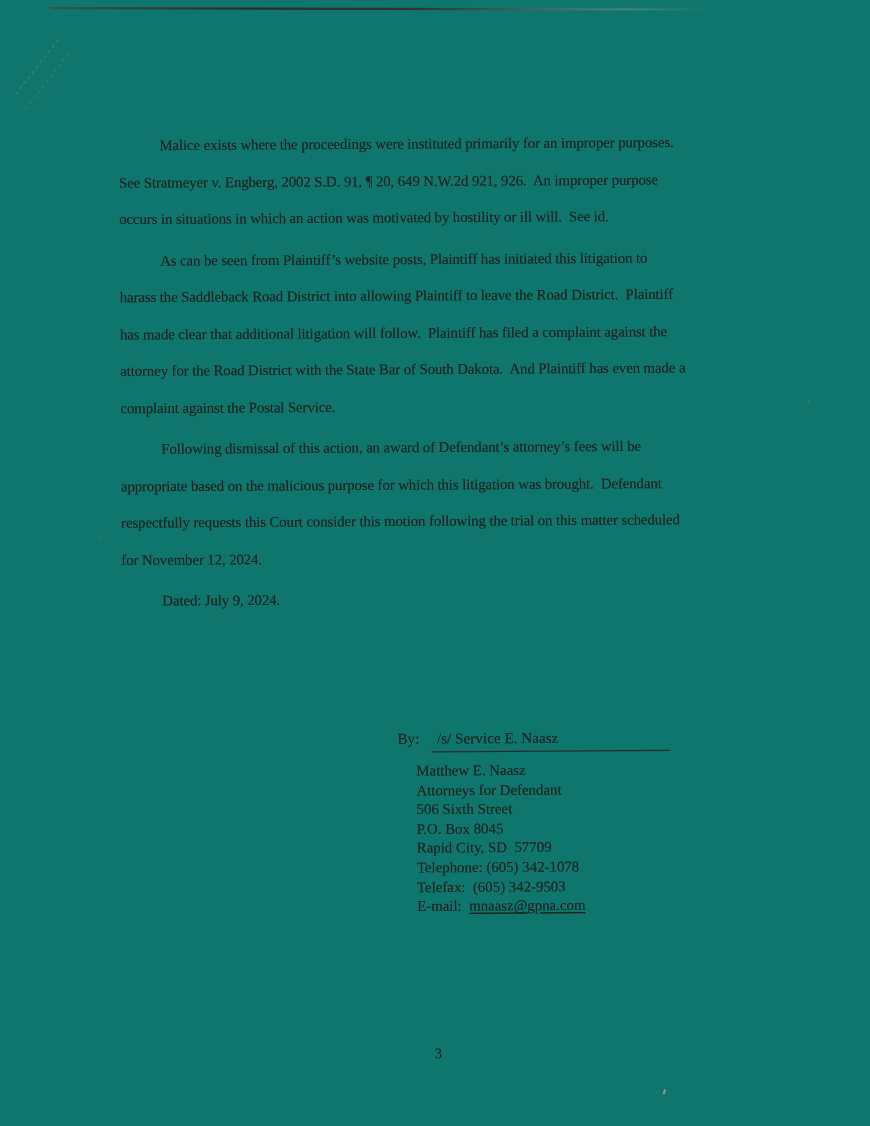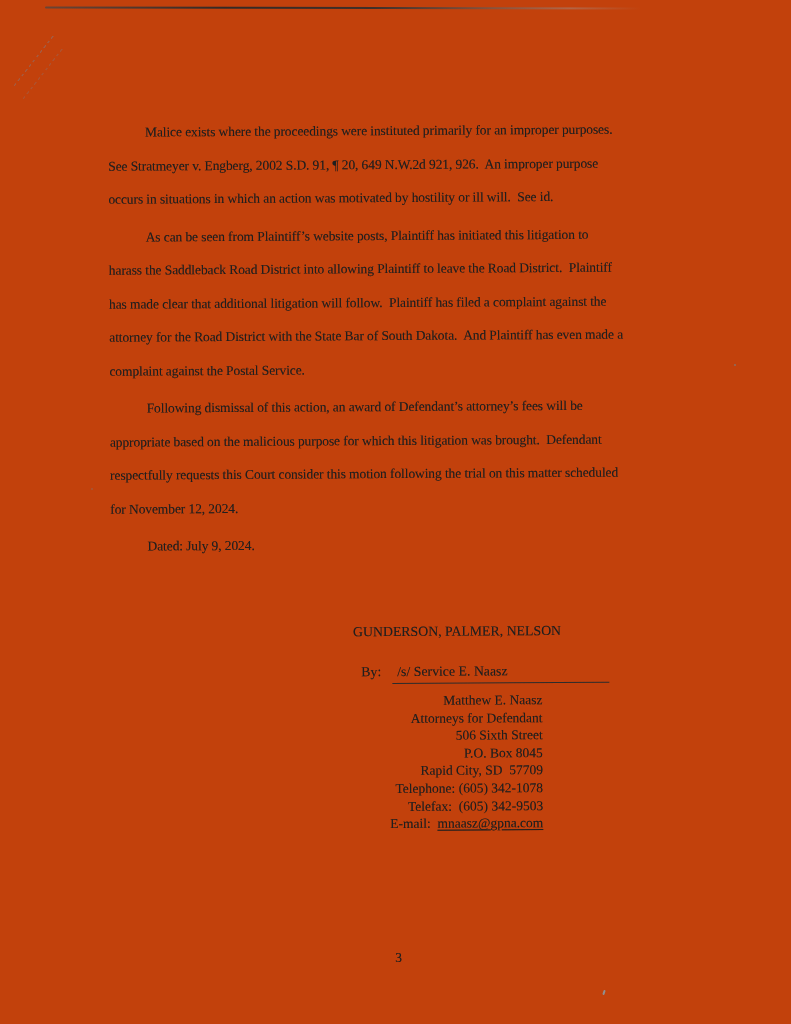--- a/index.html
+++ b/index.html
@@ -1,20 +1,20 @@
 <!DOCTYPE html>
 <html><head>
 <meta charset="utf-8">
 <style>
   html, body { margin: 0; padding: 0; background: #ffffff; }
   .page {
     position: relative;
     width: 791px;
     height: 1024px;
-    background: #c2410c;
+    background: #0f766e;
     overflow: hidden;
     font-family: "Liberation Serif", "DejaVu Serif", serif;
     color: #1f1f1f;
     text-shadow: 0 0 0.4px rgba(30,30,30,0.45);
   }
   .content {
     position: absolute;
     inset: 0;
     transform: rotate(-0.35deg);
     transform-origin: 50% 45%;
@@ -50,26 +50,25 @@
   .sig-line {
     display: inline-block;
     width: 212px;
     border-bottom: 1.3px solid #2c2c2c;
     margin-left: 11px;
     padding-left: 5px;
     padding-bottom: 3px;
   }
   .contact {
     position: absolute;
-    left: 388px;
+    left: 377px;
     top: 692px;
     font-size: 13.5px;
     line-height: 17.6px;
     white-space: pre;
-    text-align: right;
   }
   .underline { text-decoration: underline; text-underline-offset: 2px; }
   .page-number {
     position: absolute;
     left: 0;
     right: 0;
     top: 950px;
     text-align: center;
     font-size: 13.5px;
   }
@@ -137,21 +136,20 @@
           <div class="line"><span>appropriate based on the malicious purpose for which this litigation was brought.  Defendant</span></div>
           <div class="line"><span>respectfully requests this Court consider this motion following the trial on this matter scheduled</span></div>
           <div class="line"><span>for November 12, 2024.</span></div>
         </div>
         <div class="para">
           <div class="line indent"><span>Dated: July 9, 2024.</span></div>
         </div>
       </div>
 
     <div class="firm">
-      <div>GUNDERSON, PALMER, NELSON</div>
     </div>
 
     <div class="by-line"><span>By:</span><span class="sig-line"><span class="italic">/s/ Service E. Naasz</span></span></div>
 
     <div class="contact"><div><span>Matthew E. Naasz</span></div><div><span class="italic">Attorneys for Defendant</span></div><div><span>506 Sixth Street</span></div><div><span>P.O. Box 8045</span></div><div><span>Rapid City, SD  57709</span></div><div><span>Telephone: (605) 342-1078</span></div><div><span>Telefax:  (605) 342-9503</span></div><div><span>E-mail:  </span><span class="underline">mnaasz@gpna.com</span></div></div>
 
     <div class="page-number">3</div>
 
   </div>
 </div>

